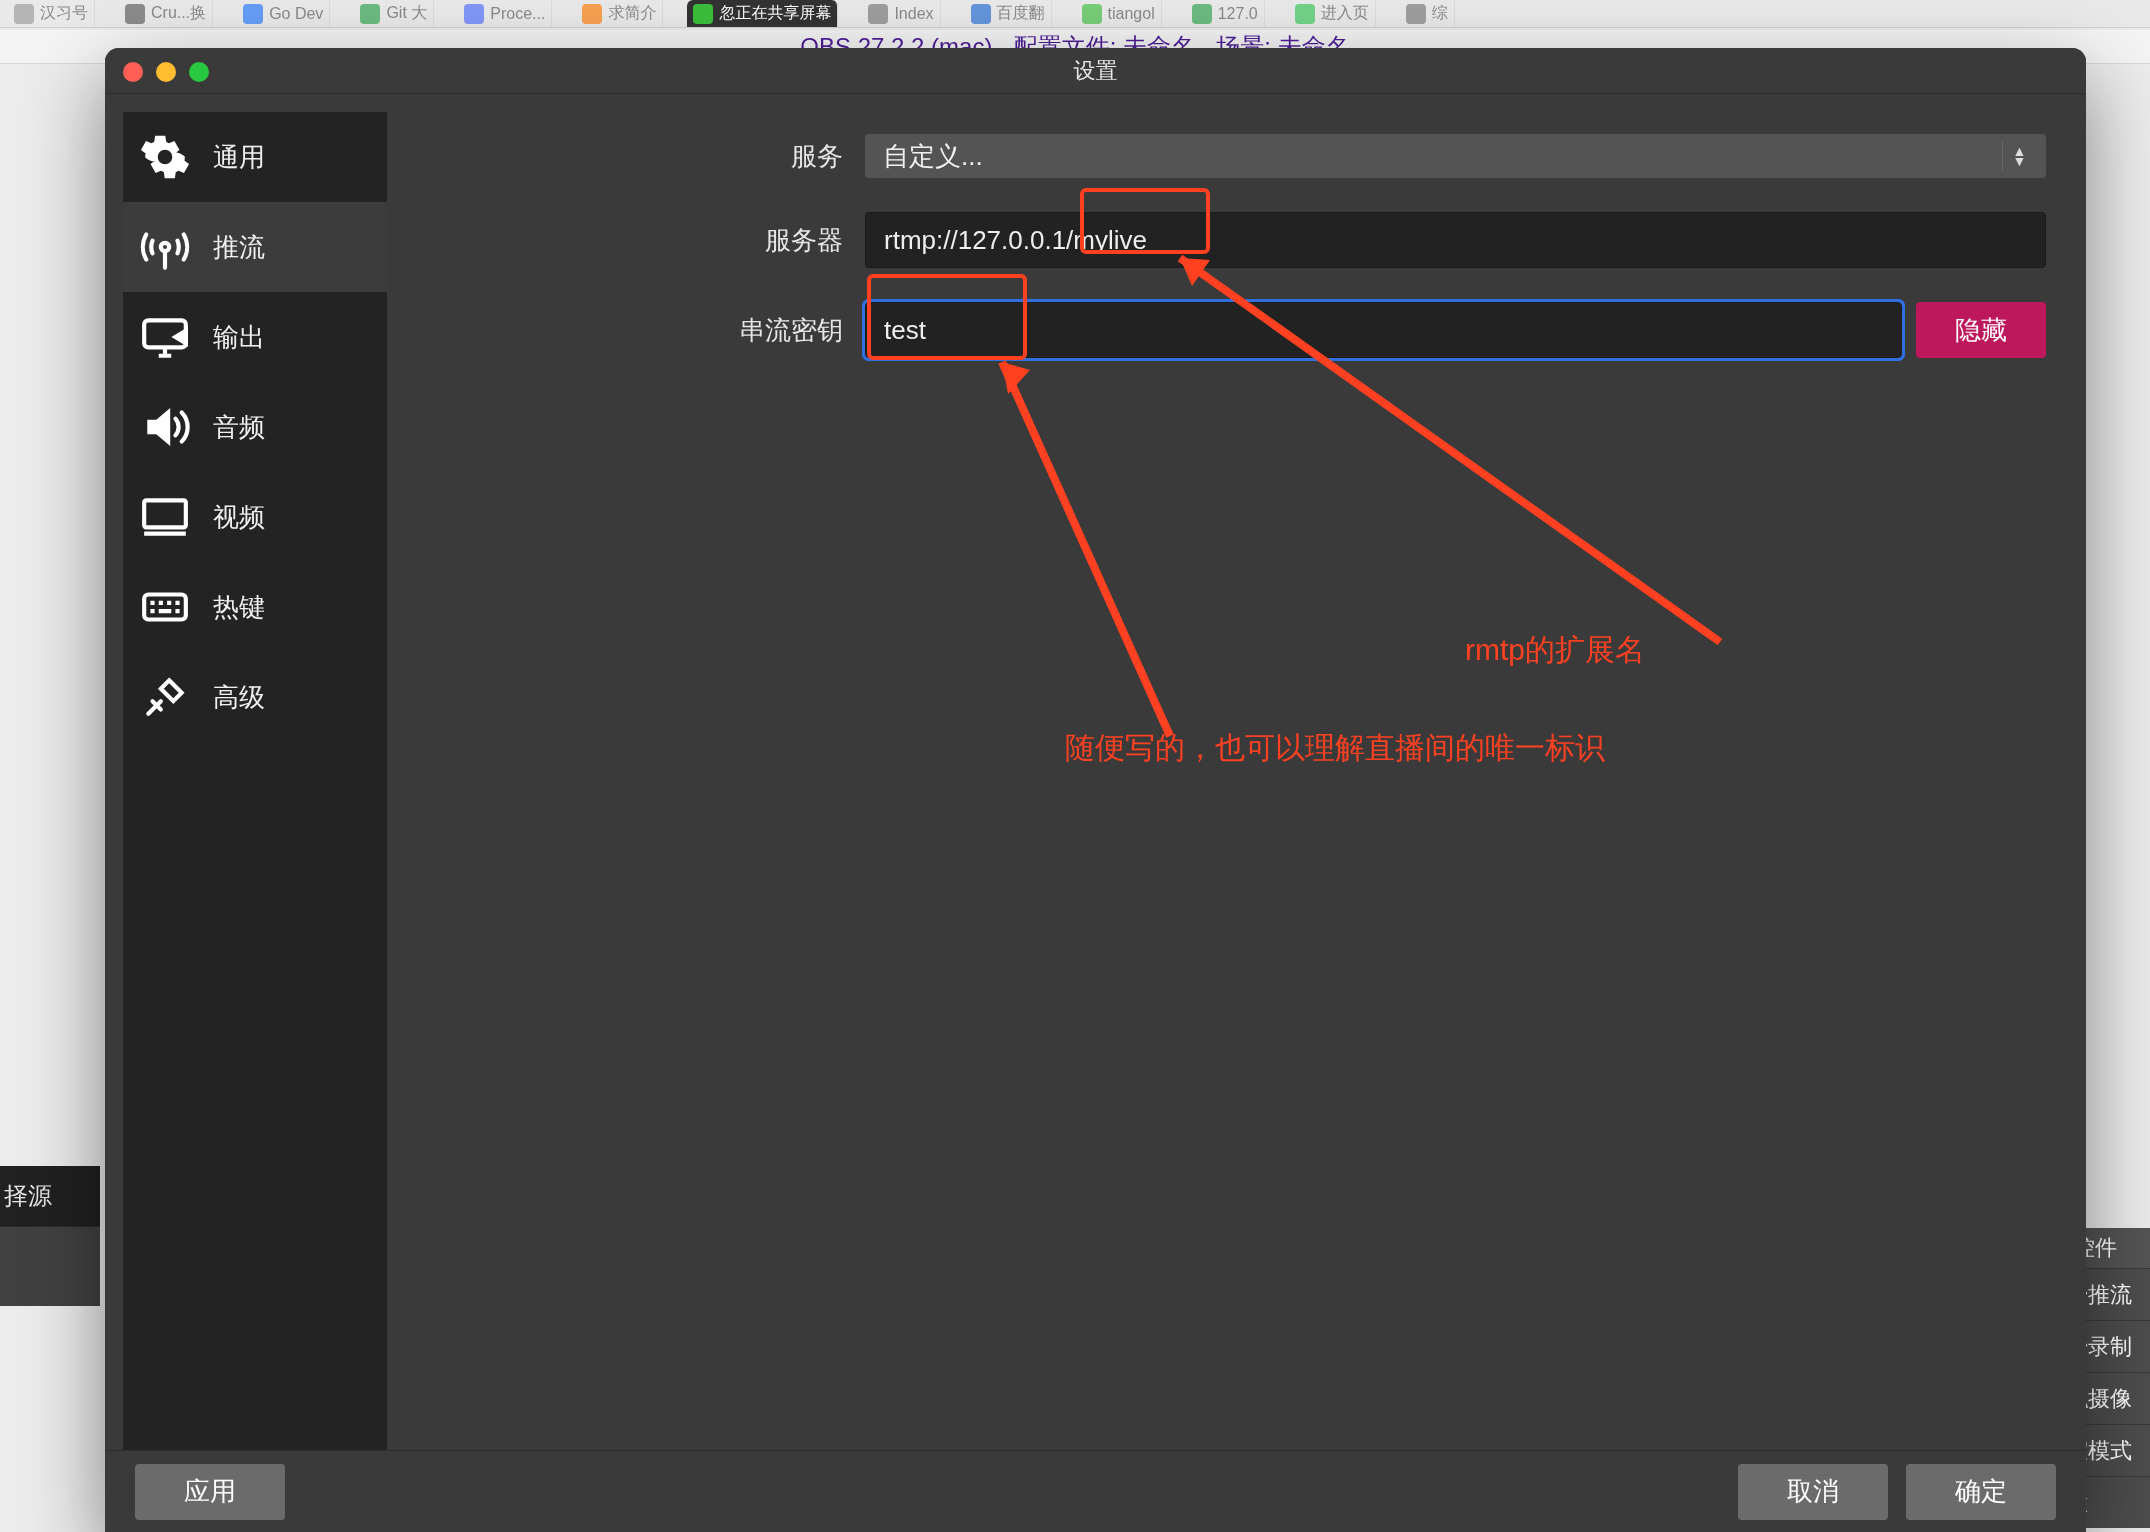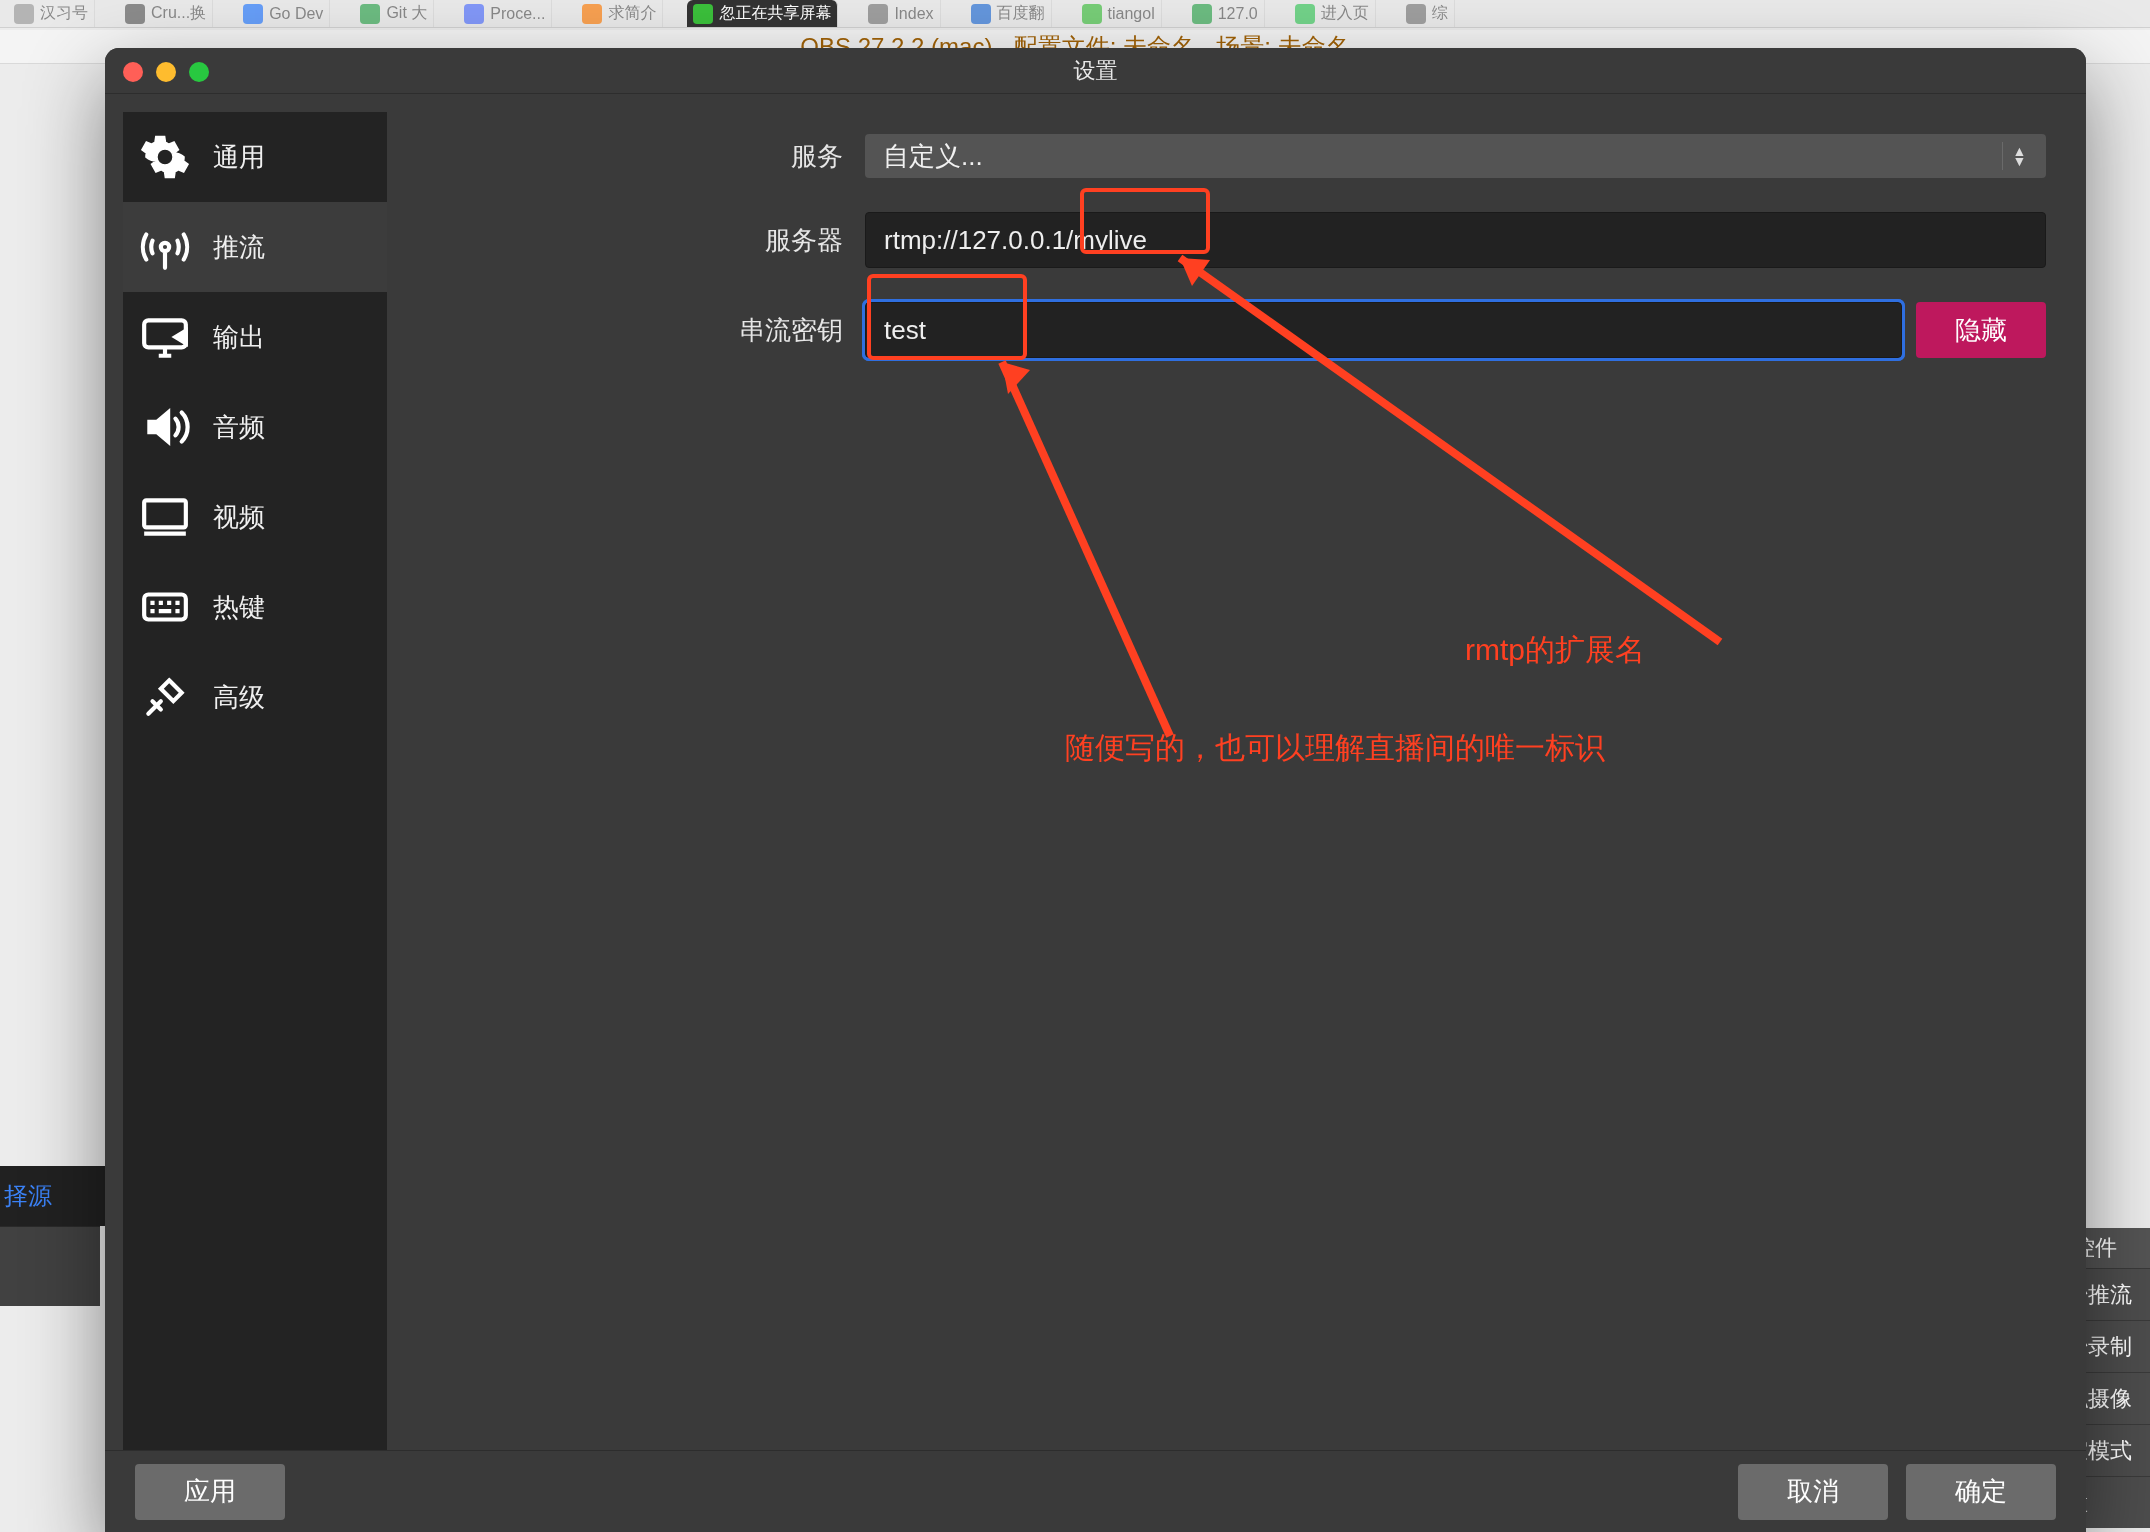--- a/index.html
+++ b/index.html
@@ -21,41 +21,41 @@
     filter: blur(.6px);
   }
   .tabstrip .tab { display:flex; align-items:center; gap:6px; padding:0 6px; border-right:1px solid #d6d6d6; height:100%; opacity:.65;}
   .tabstrip .favicon { width:20px; height:20px; border-radius:4px; background:#999; display:inline-block; }
   .tabstrip .tab.active { background:#333; color:#fff; border-radius:6px 6px 0 0; opacity:1; }
   .tabstrip .tab.active .favicon{ background:#3bbf3b;}
 
   
   .obs-title-behind {
     position:absolute; left:0; right:0; top:30px; height:34px;
-    text-align:center; font-size:24px; color:#a16207;
+    text-align:center; font-size:24px; color:#4c1d95;
     background:#f4f4f4; line-height:34px;
     filter: blur(.6px);
     border-bottom:1px solid #d9d9d9;
   }
 
   
   .obs-side-panel {
     position:absolute; right:0; top:1228px; width:110px;
     background:#414141; color:#fff; font-size:22px;
   }
   .obs-side-panel .hdr{
     height:40px; background:#545454; display:flex; align-items:center; justify-content:center;
   }
   .obs-side-panel .btn{
     height:52px; background:#4d4d4d; border-top:1px solid #3a3a3a;
     display:flex; align-items:center; padding-left:4px; overflow:hidden; white-space:nowrap;
   }
   .left-source-hint{
-    position:absolute; left:0; top:1166px; width:123px; height:60px;
-    background:#212121; color:#3b82f6; font-size:24px;
+    position:absolute; left:0; top:1166px; width:100px; height:60px;
+    background:#212121; color:#e5e5e5; font-size:24px;
     display:flex; align-items:center; padding-left:4px;
   }
   .left-scene-block{
     position:absolute; left:0; top:1226px; width:100px; height:80px;
     background:#414141; border-top:1px solid #2a2a2a;
   }
 
   
   .settings-window {
     position:absolute; left:105px; top:48px; right:64px; bottom:0;

